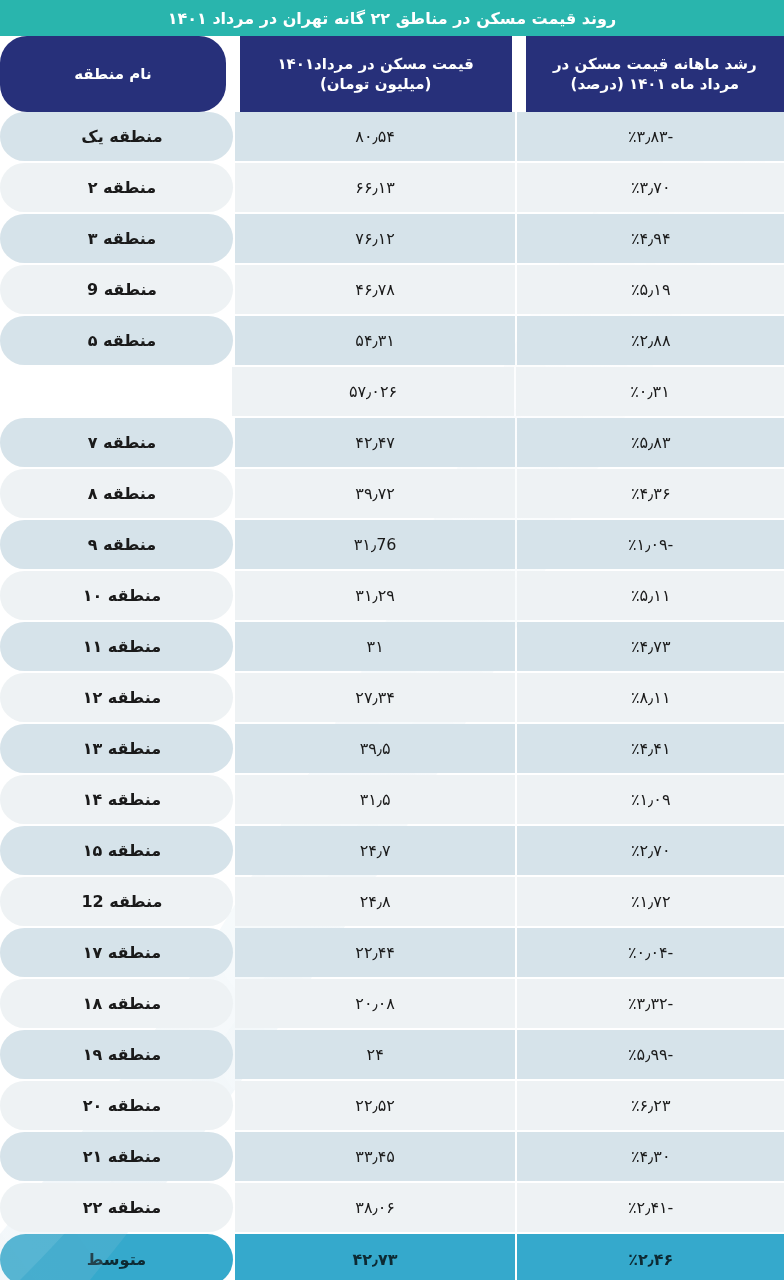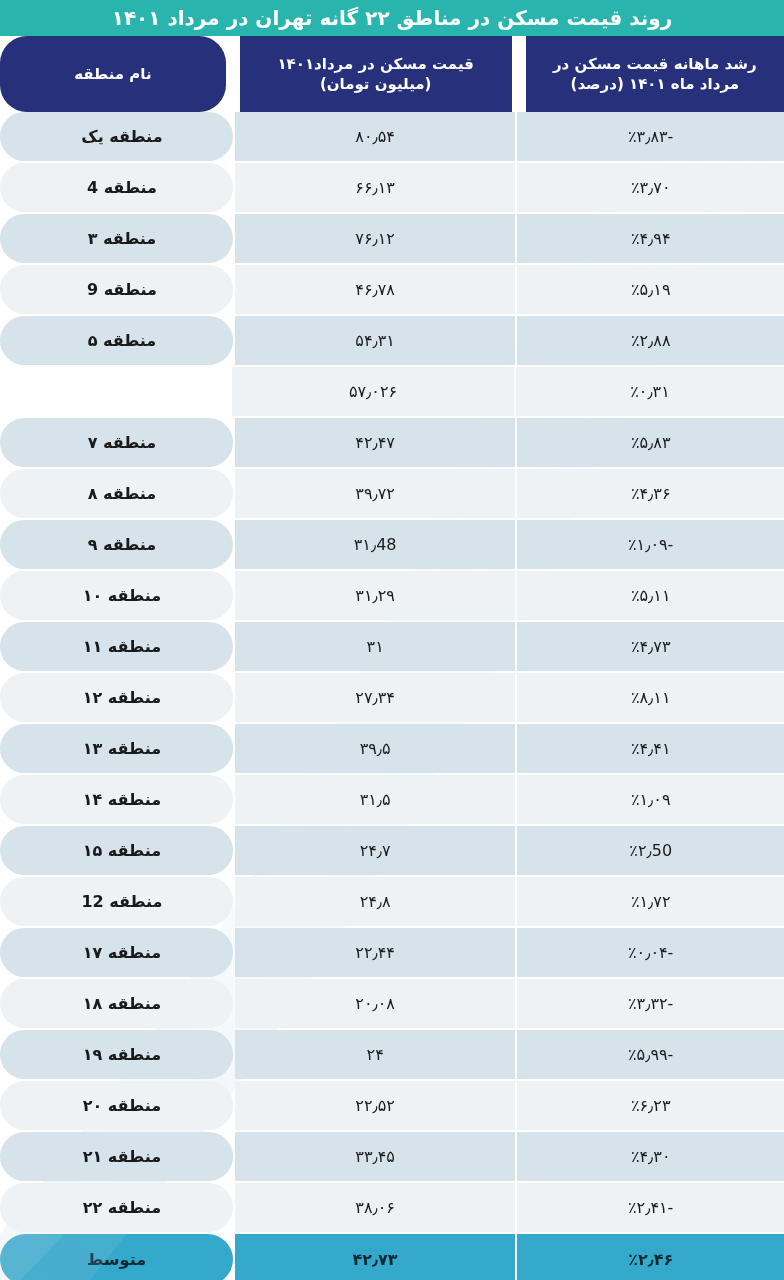--- a/index.html
+++ b/index.html
@@ -34,21 +34,21 @@
     z-index: 1;
     opacity: 0.55;
   }
 
   .title-bar {
     position: relative;
     z-index: 3;
     height: 36px;
     background: #29b5ad;
     color: #ffffff;
-    font-size: 20px;
+    font-size: 16px;
     font-weight: bold;
     display: flex;
     align-items: center;
     justify-content: center;
     text-align: center;
     letter-spacing: 0;
   }
 
   .header-row {
     position: relative;
@@ -144,21 +144,21 @@
 
   <div class="body-rows" id="body-rows">
       <div class="row row-odd">
         <div class="cell col-growth row-value">-٪۳٫۸۳</div>
         <div class="cell col-price row-value">۸۰٫۵۴</div>
         <div class="cell col-name row-name">منطقه یک</div>
       </div>
       <div class="row row-even">
         <div class="cell col-growth row-value">٪۳٫۷۰</div>
         <div class="cell col-price row-value">۶۶٫۱۳</div>
-        <div class="cell col-name row-name">منطقه 4</div>
+        <div class="cell col-name row-name">منطقه ۲</div>
       </div>
       <div class="row row-odd">
         <div class="cell col-growth row-value">٪۴٫۹۴</div>
         <div class="cell col-price row-value">۷۶٫۱۲</div>
         <div class="cell col-name row-name">منطقه  ۳</div>
       </div>
       <div class="row row-even">
         <div class="cell col-growth row-value">٪۵٫۱۹</div>
         <div class="cell col-price row-value">۴۶٫۷۸</div>
         <div class="cell col-name row-name">منطقه 9</div>
@@ -177,21 +177,21 @@
         <div class="cell col-price row-value">۴۲٫۴۷</div>
         <div class="cell col-name row-name">منطقه ۷</div>
       </div>
       <div class="row row-even">
         <div class="cell col-growth row-value">٪۴٫۳۶</div>
         <div class="cell col-price row-value">۳۹٫۷۲</div>
         <div class="cell col-name row-name">منطقه ۸</div>
       </div>
       <div class="row row-odd">
         <div class="cell col-growth row-value">-٪۱٫۰۹</div>
-        <div class="cell col-price row-value">۳۱٫48</div>
+        <div class="cell col-price row-value">۳۱٫76</div>
         <div class="cell col-name row-name">منطقه ۹</div>
       </div>
       <div class="row row-even">
         <div class="cell col-growth row-value">٪۵٫۱۱</div>
         <div class="cell col-price row-value">۳۱٫۲۹</div>
         <div class="cell col-name row-name">منطقه ۱۰</div>
       </div>
       <div class="row row-odd">
         <div class="cell col-growth row-value">٪۴٫۷۳</div>
         <div class="cell col-price row-value">۳۱</div>
@@ -206,21 +206,21 @@
         <div class="cell col-growth row-value">٪۴٫۴۱</div>
         <div class="cell col-price row-value">۳۹٫۵</div>
         <div class="cell col-name row-name">منطقه  ۱۳</div>
       </div>
       <div class="row row-even">
         <div class="cell col-growth row-value">٪۱٫۰۹</div>
         <div class="cell col-price row-value">۳۱٫۵</div>
         <div class="cell col-name row-name">منطقه ۱۴</div>
       </div>
       <div class="row row-odd">
-        <div class="cell col-growth row-value">٪۲٫50</div>
+        <div class="cell col-growth row-value">٪۲٫۷۰</div>
         <div class="cell col-price row-value">۲۴٫۷</div>
         <div class="cell col-name row-name">منطقه ۱۵</div>
       </div>
       <div class="row row-even">
         <div class="cell col-growth row-value">٪۱٫۷۲</div>
         <div class="cell col-price row-value">۲۴٫۸</div>
         <div class="cell col-name row-name">منطقه 12</div>
       </div>
       <div class="row row-odd">
         <div class="cell col-growth row-value">-٪۰٫۰۴</div>

